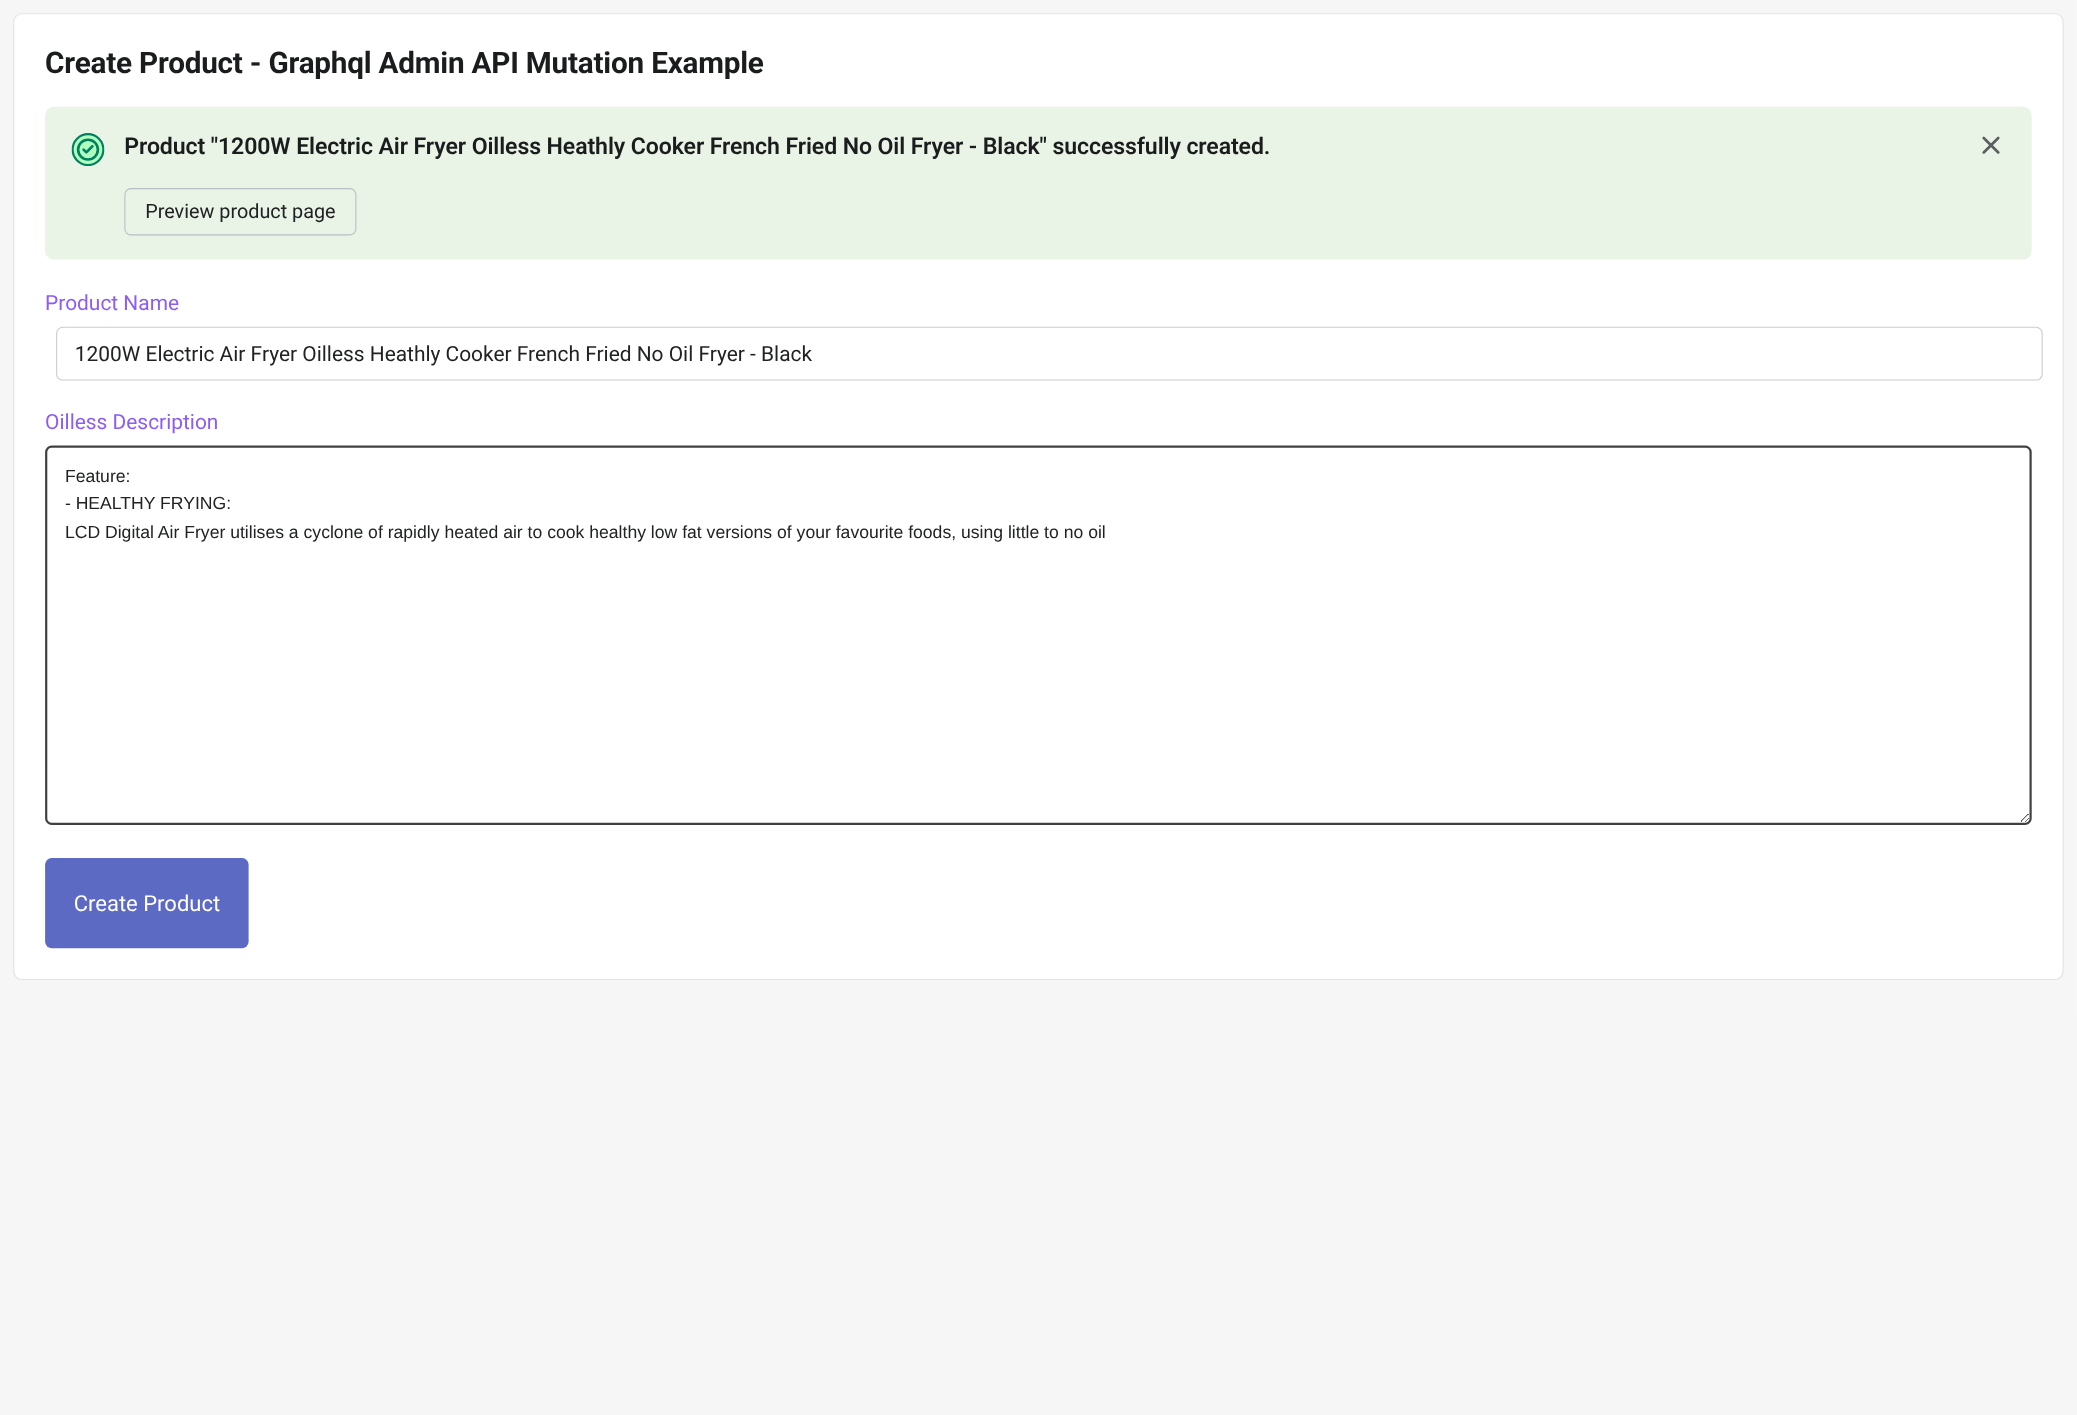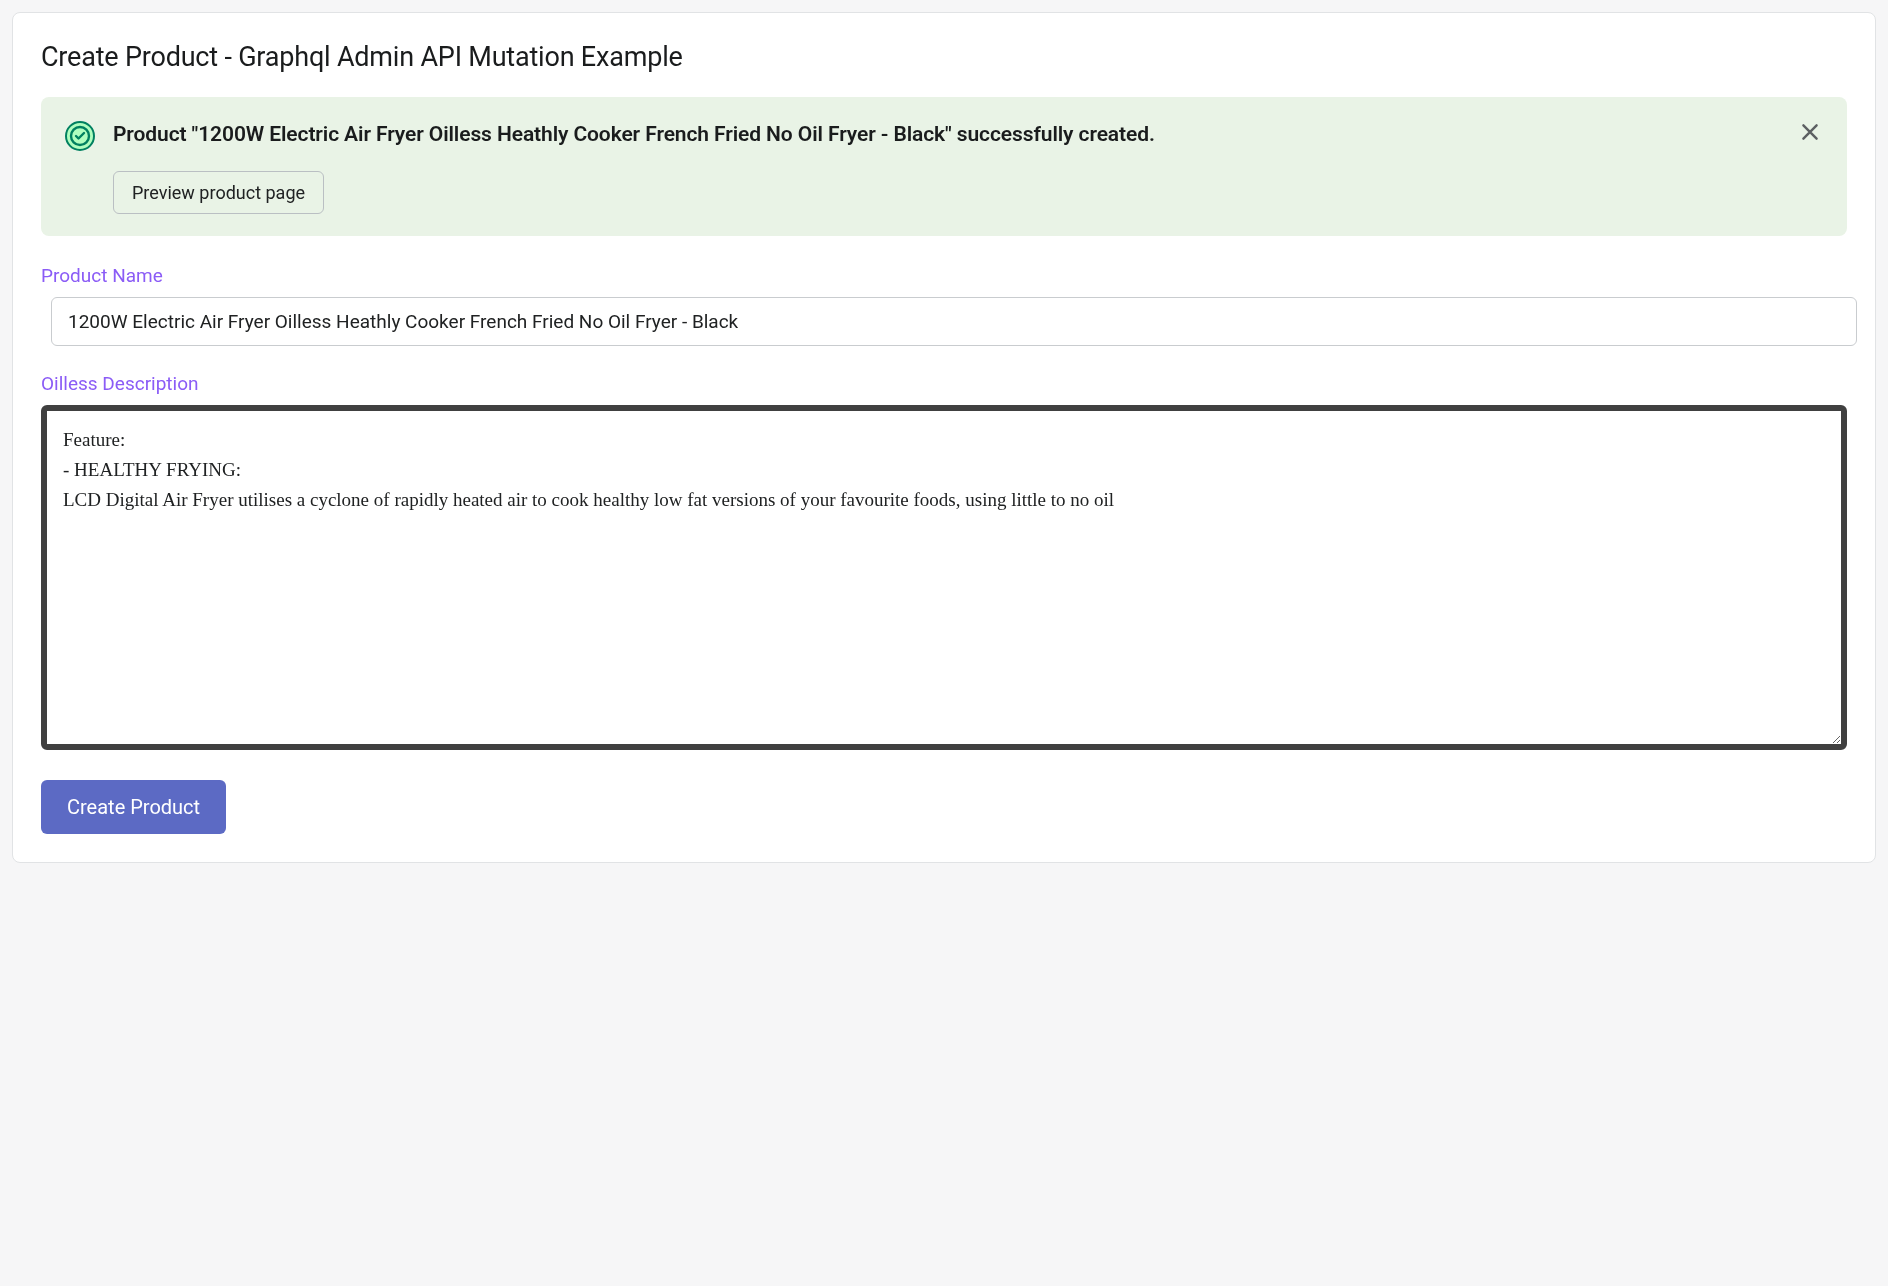--- a/index.html
+++ b/index.html
@@ -17,21 +17,21 @@
     
     .card {
       background: #ffffff;
       border: 1px solid #e1e3e5;
       border-radius: 8px;
       padding: 28px;
     }
     
     .page-title {
       font-size: 27px;
-      font-weight: 400;
+      font-weight: 700;
       color: #1a1c1d;
       margin-bottom: 24px;
       letter-spacing: -0.2px;
     }
     
     .banner {
       background: #e9f3e6;
       border-radius: 8px;
       padding: 22px 24px;
       margin-bottom: 28px;
@@ -113,38 +113,38 @@
       padding: 12px 16px;
       font-size: 19px;
       font-family: inherit;
       color: #202223;
       background: #ffffff;
       margin-left: 10px;
     }
     
     .textarea-input {
       width: 100%;
-      border: 6px solid #404040;
+      border: 2px solid #404040;
       border-radius: 6px;
       padding: 14px 16px;
-      font-size: 19px;
-      font-family: Liberation Serif, serif;
+      font-size: 16px;
+      font-family: Liberation Sans, sans-serif;
       color: #202223;
       background: #ffffff;
       resize: vertical;
       min-height: 345px;
       line-height: 1.6;
     }
     
     .primary-button {
       background: #5c6ac4;
       color: #ffffff;
       border: none;
       border-radius: 6px;
-      padding: 15px 26px;
+      padding: 29px 26px;
       font-size: 20px;
       font-weight: 400;
       cursor: pointer;
       font-family: inherit;
     }
   </style>
 </head>
 <body>
 
 <div class="card">

